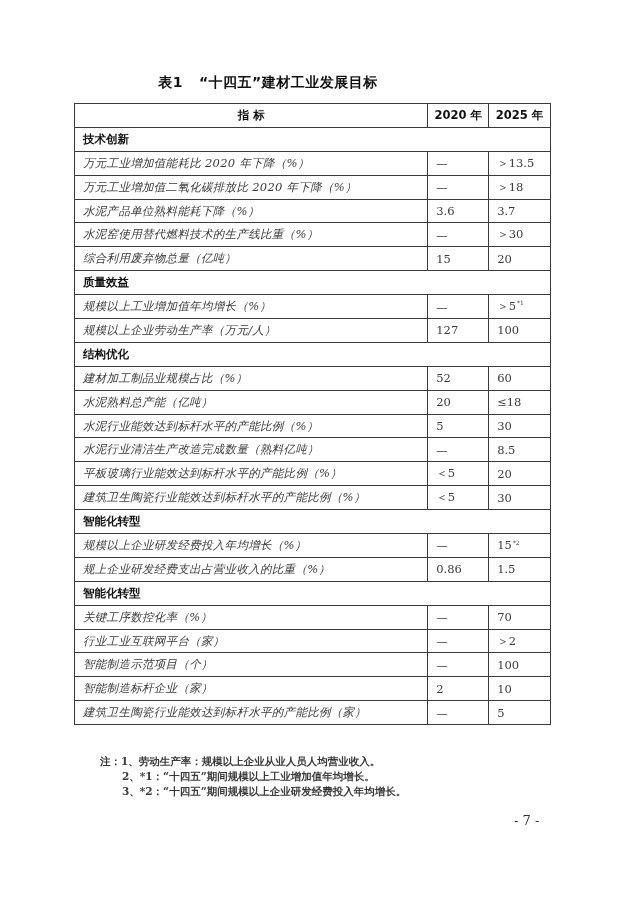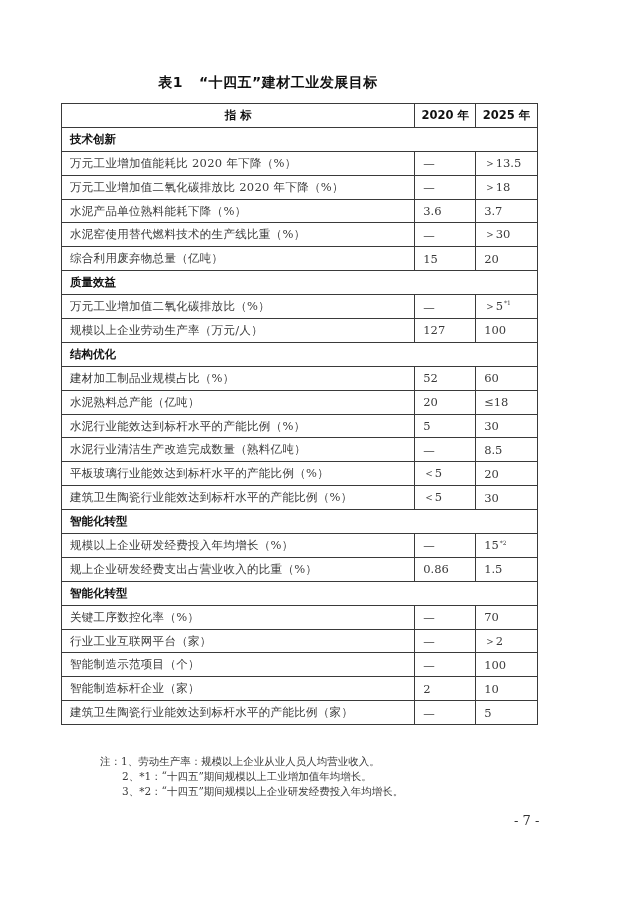--- a/index.html
+++ b/index.html
@@ -7,42 +7,42 @@
     width: 641px; height: 907px; background: #ffffff; position: relative; overflow: hidden;
     font-family: "DejaVu Serif", "Liberation Serif", serif; color: #2a2a2a;
   }
   .title {
     position: absolute; top: 74px; left: 0; width: 536px; text-align: center;
     font-family: "DejaVu Sans", sans-serif; font-weight: bold; font-size: 14px; color: #111;
     letter-spacing: 0.5px;
   }
   .title .num { margin-right: 16px; }
   table.goals {
-    position: absolute; top: 103px; left: 61px; width: 477px;
+    position: absolute; top: 103px; left: 74px; width: 477px;
     border-collapse: collapse; font-size: 11.5px;
   }
   table.goals td, table.goals th {
     border: 1.3px solid #3a3a3a; height: 23.9px; padding: 0 0 0 8px; box-sizing: border-box;
     vertical-align: middle; white-space: nowrap;
   }
   table.goals th {
     font-family: "DejaVu Sans", sans-serif; font-weight: bold; font-size: 11.5px; color: #111;
     text-align: center; padding: 0;
   }
   .col-ind { width: 354px; }
   .col-2020 { width: 61px; }
   .col-2025 { width: 62px; }
   td.cat {
     font-family: "DejaVu Sans", sans-serif; font-weight: bold; color: #111; font-size: 11.5px;
   }
-  td.ind { color: #3a3a3a; letter-spacing: 0.3px; }
+  td.ind { color: #3a3a3a; letter-spacing: 0.3px; font-style: italic; }
   td.val { color: #3a3a3a; }
   sup { font-size: 6px; vertical-align: super; margin-left: 1px; }
   .notes {
-    position: absolute; top: 754px; left: 100px; font-size: 10.5px; color: #3a3a3a; line-height: 15px;
+    position: absolute; top: 754px; left: 100px; font-size: 10.5px; color: #3a3a3a; line-height: 15px; font-weight: bold;
   }
   .notes .line2, .notes .line3 { padding-left: 22px; }
   .page-num {
     position: absolute; top: 813px; left: 514px; font-size: 13px; color: #333;
   }
 </style>
 </head>
 <body>
 
 <div class="title">
@@ -88,21 +88,21 @@
       </tr>
       <tr>
         <td class="ind">综合利用废弃物总量（亿吨）</td>
         <td class="val">15</td>
         <td class="val"><span>20</span><sup></sup></td>
       </tr>
       <tr>
         <td class="cat" colspan="3">质量效益</td>
       </tr>
       <tr>
-        <td class="ind">万元工业增加值二氧化碳排放比（%）</td>
+        <td class="ind">规模以上工业增加值年均增长（%）</td>
         <td class="val">—</td>
         <td class="val"><span>＞5</span><sup>*1</sup></td>
       </tr>
       <tr>
         <td class="ind">规模以上企业劳动生产率（万元/人）</td>
         <td class="val">127</td>
         <td class="val"><span>100</span><sup></sup></td>
       </tr>
       <tr>
         <td class="cat" colspan="3">结构优化</td>

